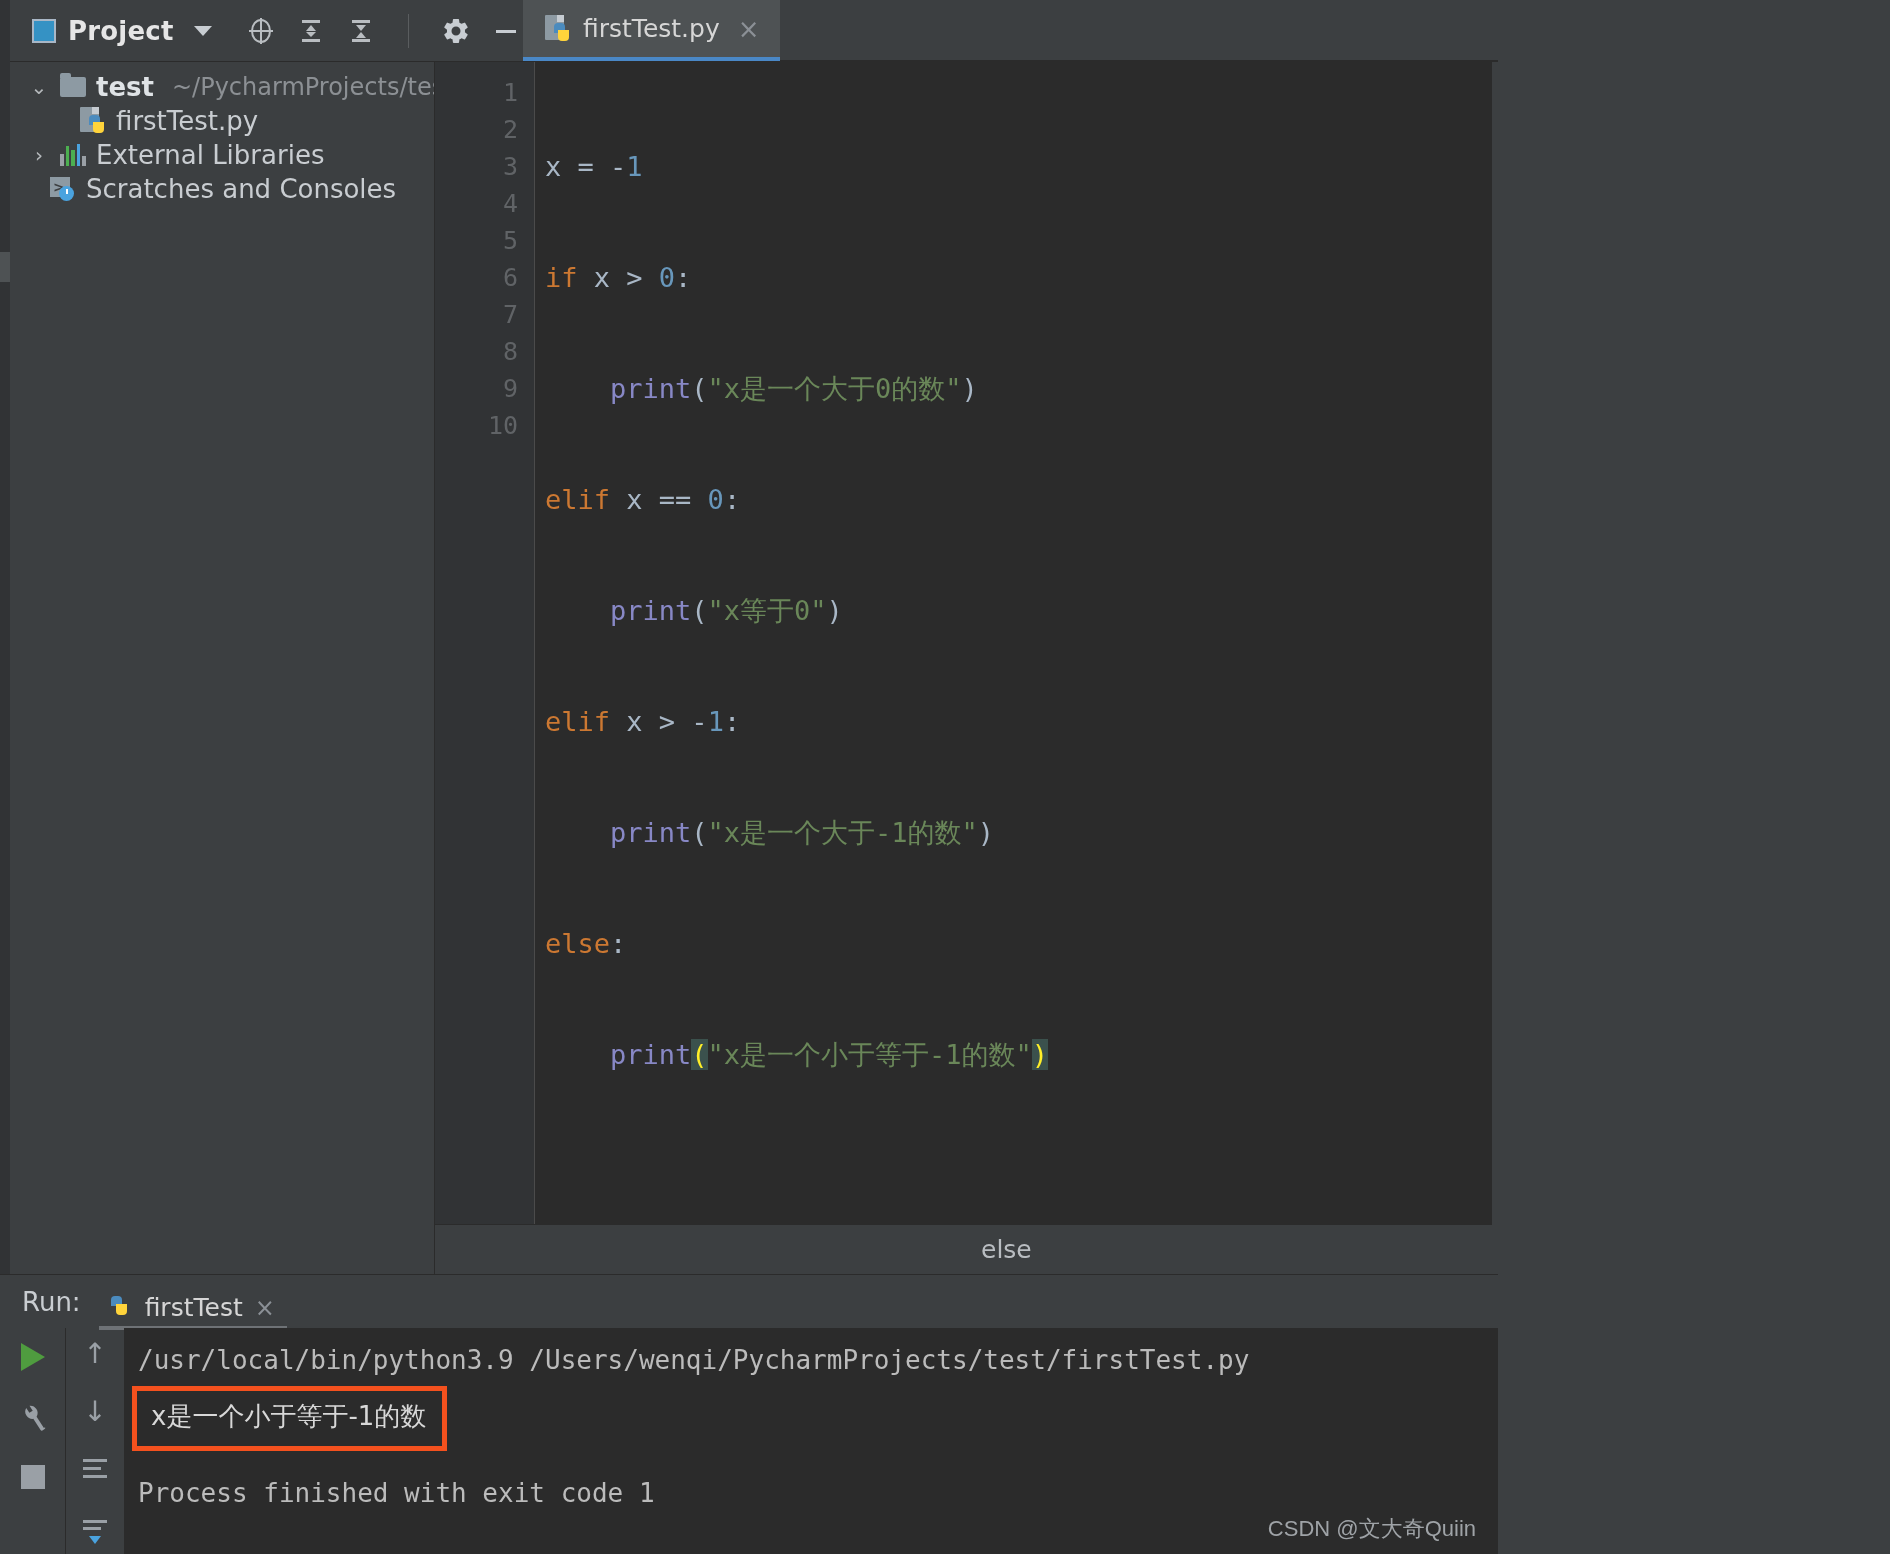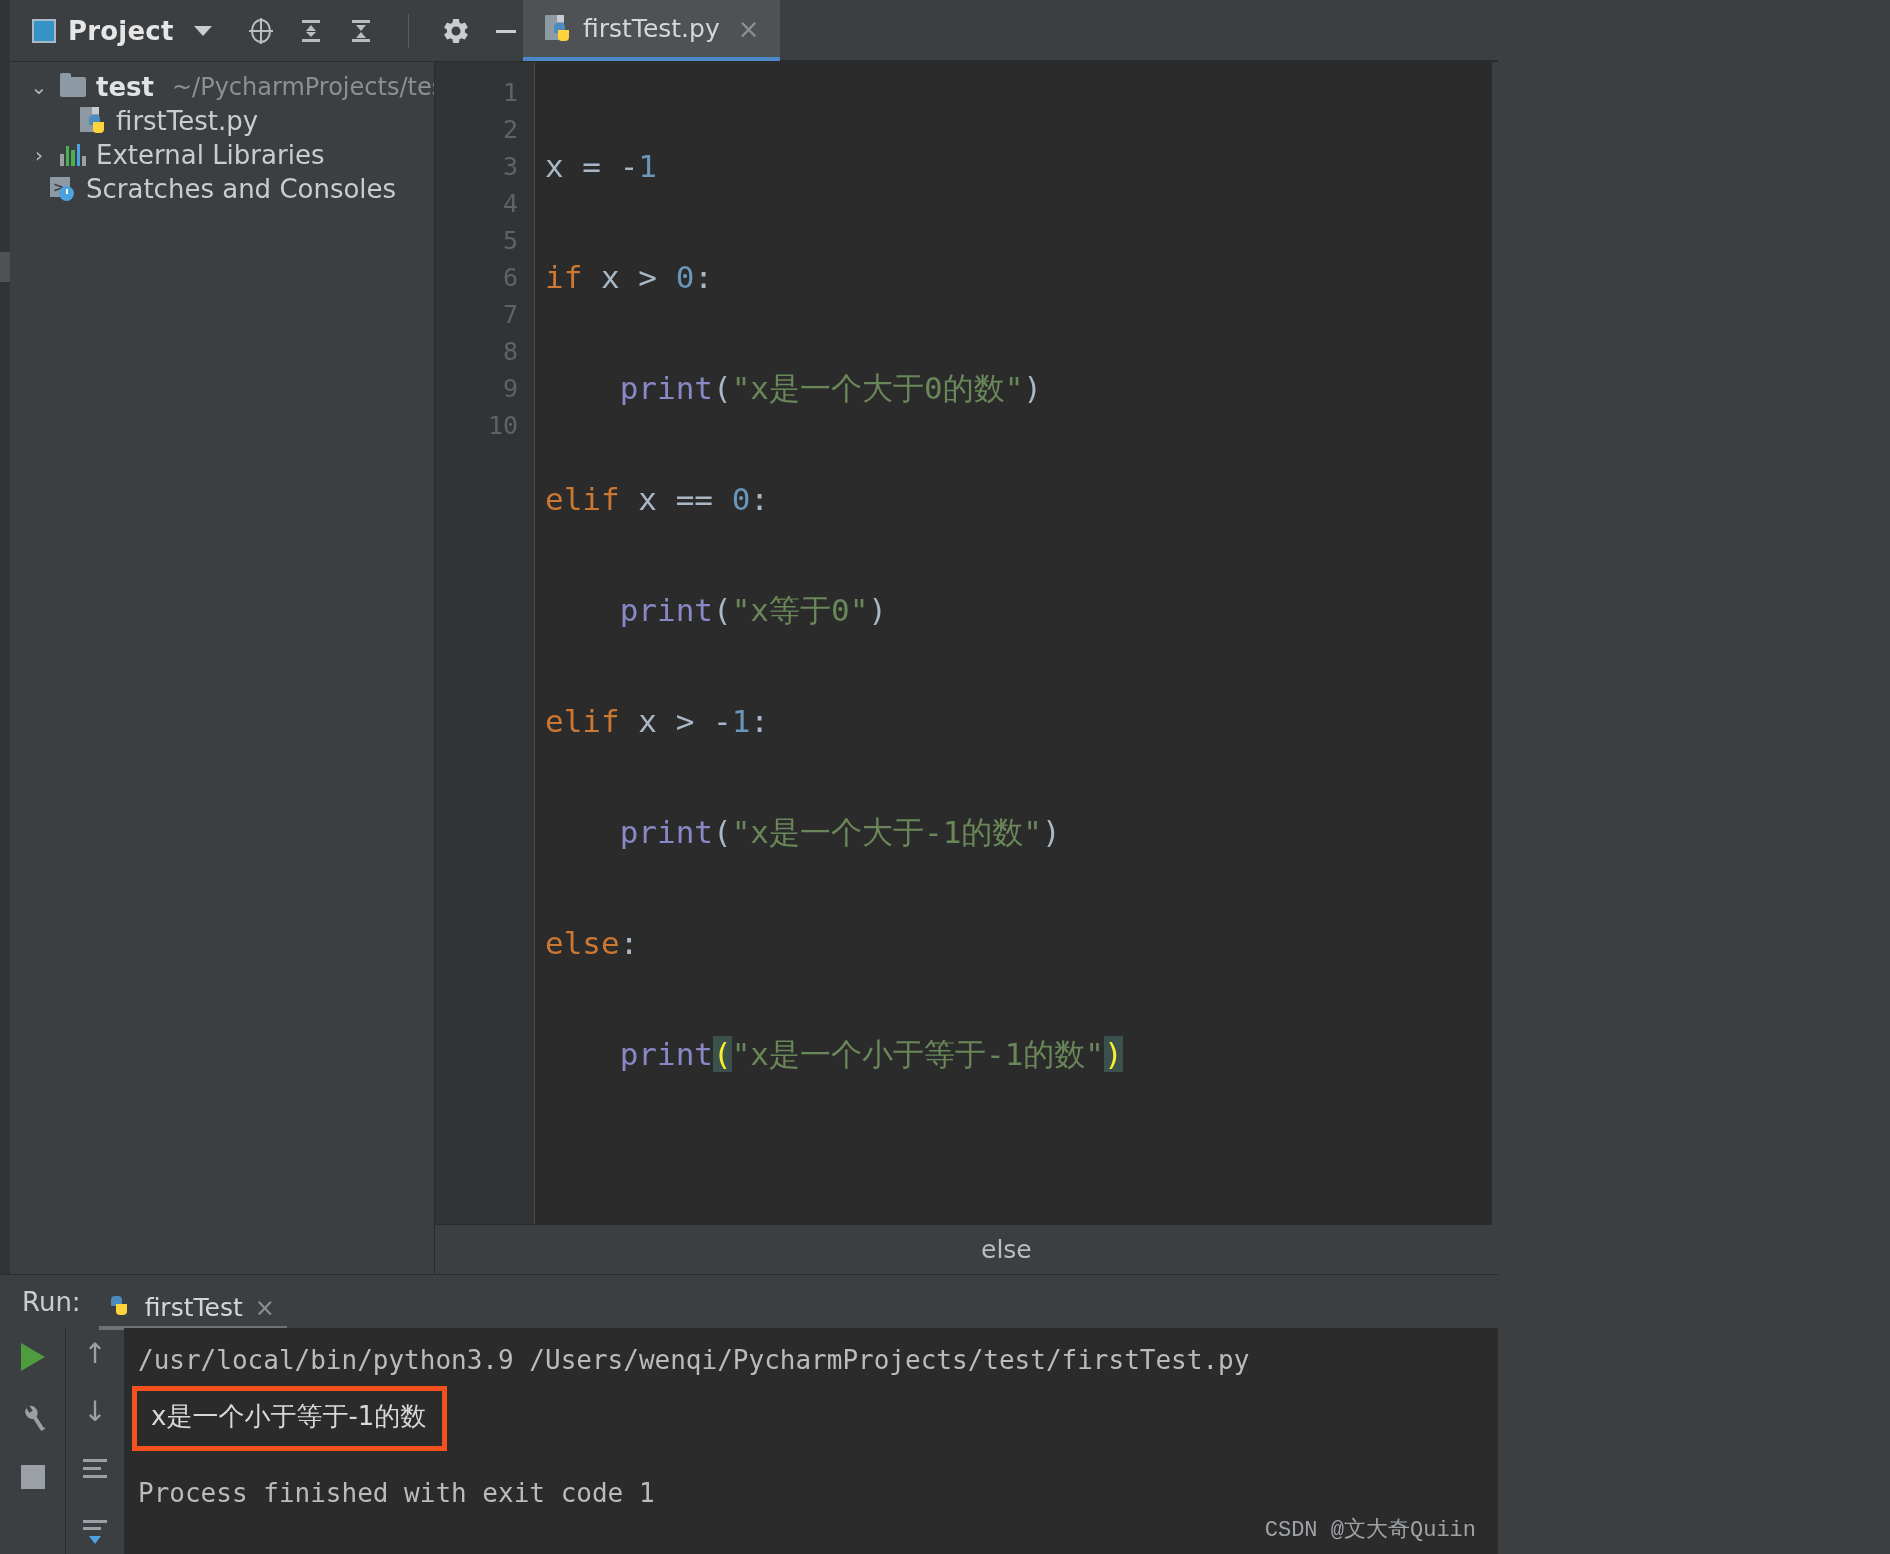--- a/index.html
+++ b/index.html
@@ -146,21 +146,21 @@
     text-align: right;
   }
   .gutter div {
     color:#606366; font-size: 25px; line-height: 37px;
     font-family: "DejaVu Sans Mono", "Liberation Mono", monospace;
     padding-right: 16px;
   }
   .code {
     flex: 1 1 auto; padding-top: 12px; padding-left: 10px;
     font-family: "DejaVu Sans Mono", "Liberation Mono", monospace;
-    font-size: 31px; line-height: 37px;
+    font-size: 27px; line-height: 37px;
     color: #a9b7c6; white-space: pre; overflow: hidden;
   }
   .code .ln { height:37px; }
   .kw  { color:#cc7832; }
   .num { color:#6897bb; }
   .fn  { color:#8888c6; }
   .str { color:#6a8759; }
   .var { color:#a9b7c6; }
   .pn  { color:#a9b7c6; }
   .brk-hl { background:#3b514d; color:#ffef28; }
@@ -219,21 +219,21 @@
     border: 5px solid #f4511e;
     padding: 8px 16px 12px 14px;
     margin-top: 6px;
     margin-left: -6px;
   }
   .console-out-text { color:#d8d8d8; font-size: 26px; font-family:"DejaVu Sans","Liberation Sans",sans-serif; }
   .console-final { margin-top: 22px; }
   .watermark {
     position:absolute; right: 22px; bottom: 10px;
     color:#9fa3a7; font-size: 22px;
-    font-family: Liberation Mono, monospace;
+    font-family: Liberation Sans, sans-serif;
     margin-top: 41px;
   }
   .tools-right-rail { width: 6px; background:#3c3f41; }
 </style>
 </head>
 <body>
 
 <div class="app">
 
   <div class="topbar">

